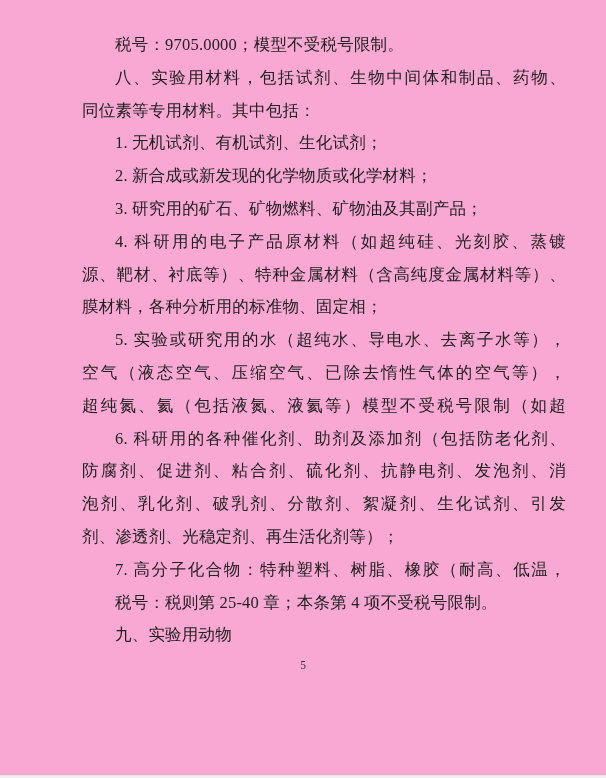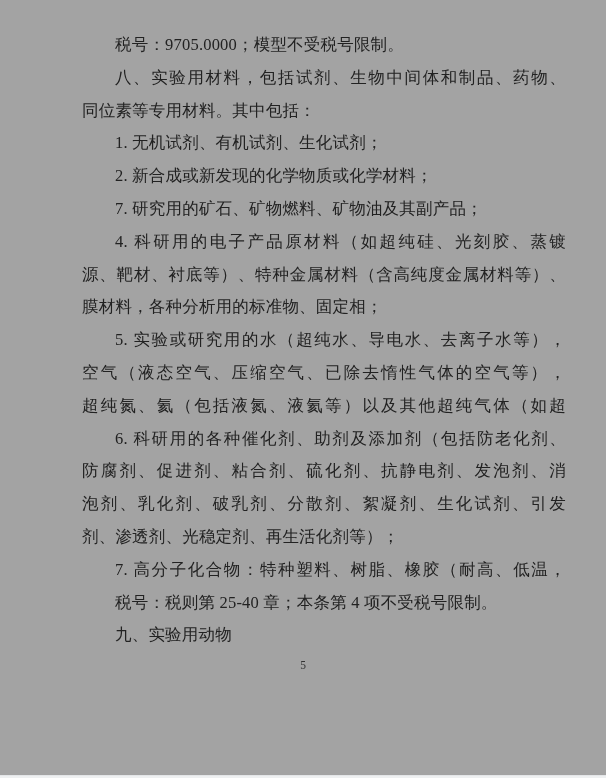--- a/index.html
+++ b/index.html
@@ -11,21 +11,21 @@
     width: 606px;
     height: 778px;
     overflow: hidden;
     position: relative;
     font-family: "Liberation Serif", "DejaVu Serif", serif;
   }
   .page {
     width: 606px;
     height: 778px;
     position: relative;
-    background: #a3a3a3;
+    background: #f9a8d4;
   }
   .doc-body {
     padding: 29px 40px 0 82px; 
     width: 484px;
     box-sizing: content-box;
   }
   .line {
     height: 32.8px;
     line-height: 32.8px;
     font-size: 16.5px;
@@ -68,27 +68,27 @@
 </head>
 <body>
 
 <div class="page">
   <div class="doc-body" id="doc-body">
       <div class="line ind">税号：9705.0000；模型不受税号限制。</div>
       <div class="line ind j">八、实验用材料，包括试剂、生物中间体和制品、药物、</div>
       <div class="line">同位素等专用材料。其中包括：</div>
       <div class="line ind">1. 无机试剂、有机试剂、生化试剂；</div>
       <div class="line ind">2. 新合成或新发现的化学物质或化学材料；</div>
-      <div class="line ind">7. 研究用的矿石、矿物燃料、矿物油及其副产品；</div>
+      <div class="line ind">3. 研究用的矿石、矿物燃料、矿物油及其副产品；</div>
       <div class="line ind j">4. 科研用的电子产品原材料（如超纯硅、光刻胶、蒸镀</div>
       <div class="line j">源、靶材、衬底等）、特种金属材料（含高纯度金属材料等）、</div>
       <div class="line">膜材料，各种分析用的标准物、固定相；</div>
       <div class="line ind j">5. 实验或研究用的水（超纯水、导电水、去离子水等），</div>
       <div class="line j">空气（液态空气、压缩空气、已除去惰性气体的空气等），</div>
-      <div class="line j">超纯氮、氦（包括液氮、液氦等）以及其他超纯气体（如超</div>
+      <div class="line j">超纯氮、氦（包括液氮、液氦等）模型不受税号限制（如超</div>
       <div class="line ind j">6. 科研用的各种催化剂、助剂及添加剂（包括防老化剂、</div>
       <div class="line j">防腐剂、促进剂、粘合剂、硫化剂、抗静电剂、发泡剂、消</div>
       <div class="line j">泡剂、乳化剂、破乳剂、分散剂、絮凝剂、生化试剂、引发</div>
       <div class="line">剂、渗透剂、光稳定剂、再生活化剂等）；</div>
       <div class="line ind j">7. 高分子化合物：特种塑料、树脂、橡胶（耐高、低温，</div>
       <div class="line ind">税号：税则第 25-40 章；本条第 4 项不受税号限制。</div>
       <div class="line ind">九、实验用动物</div>
     </div>
   <div class="page-footer">
     <span class="page-number">5</span>

